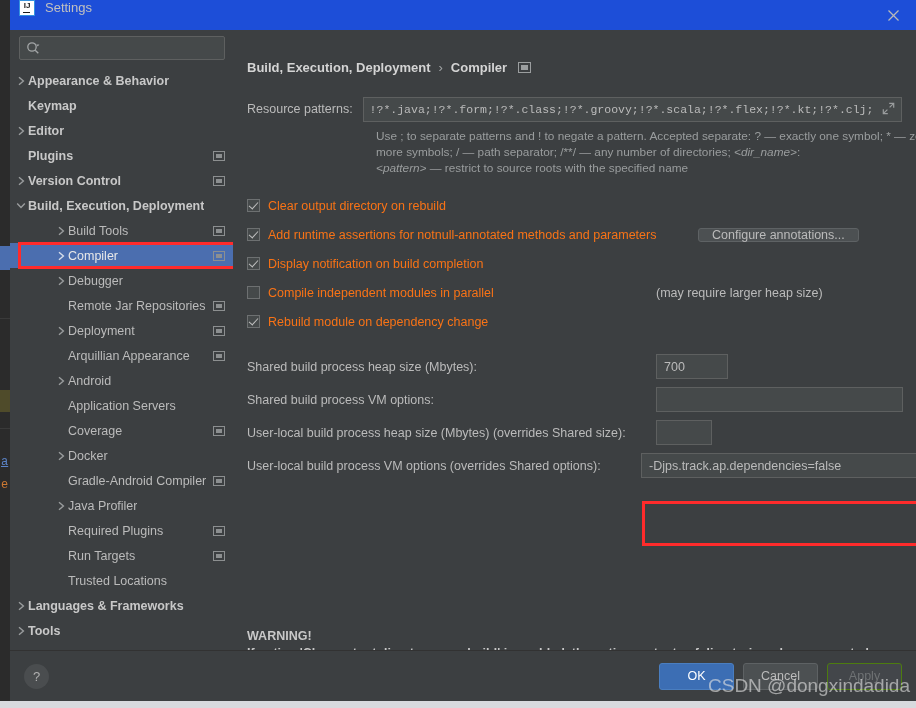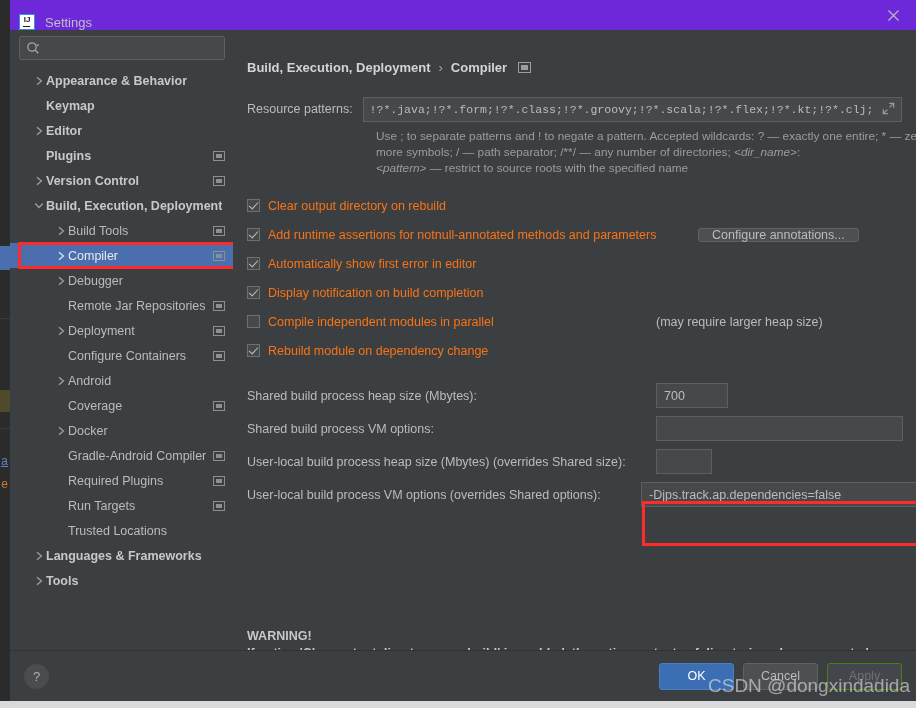--- a/index.html
+++ b/index.html
@@ -45,23 +45,23 @@
     width: 906px; height: 701px;
     background: #3c3f41;
     display: flex;
     flex-direction: column;
   }
 
   
   #title-bar {
     height: 30px;
     flex: 0 0 30px;
-    background: #6d28d9;
-    display: flex;
-    align-items: flex-end;
+    background: #1d4ed8;
+    display: flex;
+    align-items: flex-start;
     padding-left: 9px;
     position: relative;
   }
   #app-icon {
     width: 16px; height: 16px;
     border: 1.5px solid #3592e0;
     background: #ffffff;
     color: #1b1b1b;
     font-size: 8px;
     font-weight: bold;
@@ -158,21 +158,21 @@
     align-items: center;
     justify-content: center;
     color: #9a9d9e;
   }
   .tree-node .arrow svg { display:block; }
   .tree-node .node-label {
     white-space: nowrap;
     overflow: hidden;
     color: #bbbbbb;
   }
-  .tree-node.lvl0 { padding-left: 22px; }
+  .tree-node.lvl0 { padding-left: 4px; }
   .tree-node.lvl1 { padding-left: 44px; }
   .tree-node.bold .node-label { font-weight: bold; color: #c8c8c8; }
   .tree-node.selected { background: #4b6eaf; }
   .tree-node.selected .node-label { color: #e8e8e8; }
   .tree-node.selected .arrow { color: #d6ddea; }
   .tree-node .scope-badge {
     margin-left: auto;
     width: 12px; height: 10px;
     border: 1px solid #8c8f90;
     box-sizing: border-box;
@@ -565,48 +565,60 @@
             <span class="arrow">
               <svg width="9" height="10" viewBox="0 0 9 10">
                 <path d="M2 1.2 L6.4 5 L2 8.8" fill="none" stroke="currentColor" stroke-width="1.4"></path>
               </svg>
             </span>
             <span class="node-label">Deployment</span>
             <span class="scope-badge"></span>
           </div>
           <div class="tree-node lvl1">
             <span class="arrow"></span>
-            <span class="node-label">Configure Containers</span>
+            <span class="node-label">Arquillian Appearance</span>
             <span class="scope-badge"></span>
           </div>
           <div class="tree-node lvl1">
             <span class="arrow">
               <svg width="9" height="10" viewBox="0 0 9 10">
                 <path d="M2 1.2 L6.4 5 L2 8.8" fill="none" stroke="currentColor" stroke-width="1.4"></path>
               </svg>
             </span>
             <span class="node-label">Android</span>
           </div>
           <div class="tree-node lvl1">
             <span class="arrow"></span>
+            <span class="node-label">Application Servers</span>
+          </div>
+          <div class="tree-node lvl1">
+            <span class="arrow"></span>
             <span class="node-label">Coverage</span>
             <span class="scope-badge"></span>
           </div>
           <div class="tree-node lvl1">
             <span class="arrow">
               <svg width="9" height="10" viewBox="0 0 9 10">
                 <path d="M2 1.2 L6.4 5 L2 8.8" fill="none" stroke="currentColor" stroke-width="1.4"></path>
               </svg>
             </span>
             <span class="node-label">Docker</span>
           </div>
           <div class="tree-node lvl1">
             <span class="arrow"></span>
             <span class="node-label">Gradle-Android Compiler</span>
             <span class="scope-badge"></span>
+          </div>
+          <div class="tree-node lvl1">
+            <span class="arrow">
+              <svg width="9" height="10" viewBox="0 0 9 10">
+                <path d="M2 1.2 L6.4 5 L2 8.8" fill="none" stroke="currentColor" stroke-width="1.4"></path>
+              </svg>
+            </span>
+            <span class="node-label">Java Profiler</span>
           </div>
           <div class="tree-node lvl1">
             <span class="arrow"></span>
             <span class="node-label">Required Plugins</span>
             <span class="scope-badge"></span>
           </div>
           <div class="tree-node lvl1">
             <span class="arrow"></span>
             <span class="node-label">Run Targets</span>
             <span class="scope-badge"></span>
@@ -653,39 +665,35 @@
               <path d="M7.2 1.3 H11.7 V5.8" fill="none" stroke="#9a9d9e" stroke-width="1.2"></path>
               <line x1="11.7" y1="1.3" x2="7.6" y2="5.4" stroke="#9a9d9e" stroke-width="1.2"></line>
               <path d="M5.8 11.7 H1.3 V7.2" fill="none" stroke="#9a9d9e" stroke-width="1.2"></path>
               <line x1="1.3" y1="11.7" x2="5.4" y2="7.6" stroke="#9a9d9e" stroke-width="1.2"></line>
             </svg>
           </span>
         </div>
       </div>
 
       <div id="resource-hint">
-        <span>Use ; to separate patterns and ! to negate a pattern. Accepted wildcards: ? — exactly one entire; *</span>
+        <span>Use ; to separate patterns and ! to negate a pattern. Accepted separate: ? — exactly one symbol; *</span>
         <span>— zero or more symbols; / — path separator; /**/ — any number of directories; </span><i>&lt;dir_name&gt;</i><span>:</span>
         <br>
         <i>&lt;pattern&gt;</i><span> — restrict to source roots with the specified name</span>
       </div>
 
       <div id="checkbox-group">
           <div class="checkbox-row">
             <span class="cb checked"></span>
             <span class="cb-label">Clear output directory on rebuild</span>
           </div>
           <div class="checkbox-row">
             <span class="cb checked"></span>
             <span class="cb-label">Add runtime assertions for notnull-annotated methods and parameters</span>
             <button id="configure-annotations-button">Configure annotations...</button>
-          </div>
-          <div class="checkbox-row">
-            <span class="cb checked"></span>
-            <span class="cb-label">Automatically show first error in editor</span>
           </div>
           <div class="checkbox-row">
             <span class="cb checked"></span>
             <span class="cb-label">Display notification on build completion</span>
           </div>
           <div class="checkbox-row">
             <span class="cb"></span>
             <span class="cb-label">Compile independent modules in parallel</span>
             <span class="cb-note">(may require larger heap size)</span>
           </div>

